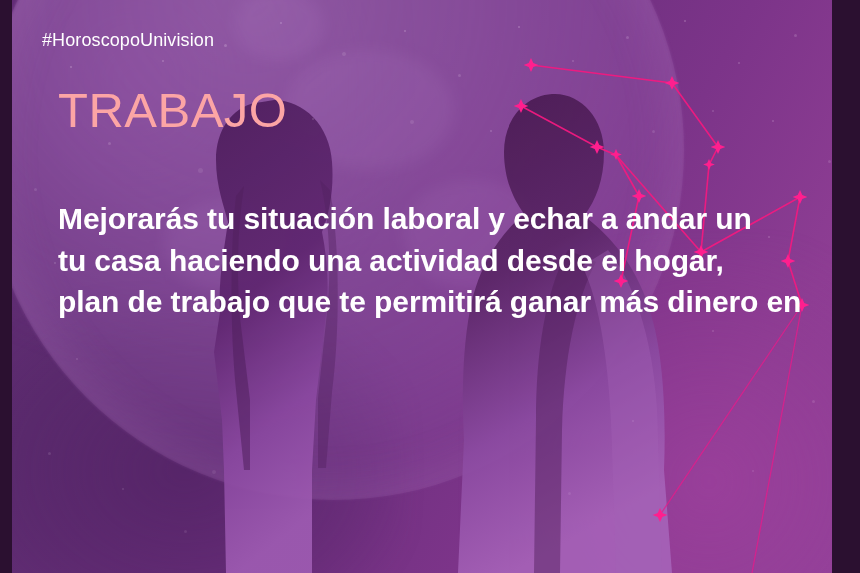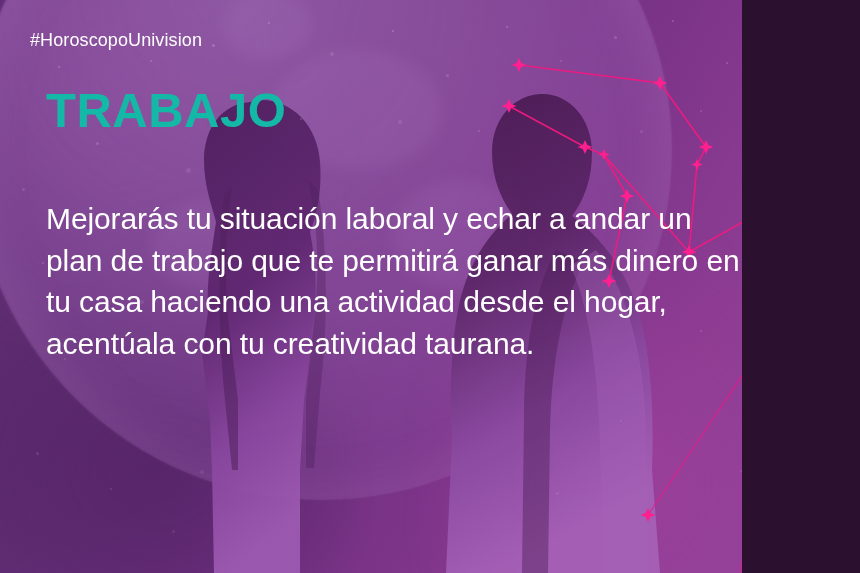--- a/index.html
+++ b/index.html
@@ -7,25 +7,26 @@
     margin: 0;
     padding: 0;
     background: #2b1030;
   }
   body {
     font-family: "Liberation Sans", sans-serif;
   }
 
   #card {
     position: relative;
-    width: 742px;
+    width: 820px;
     height: 573px;
     overflow: hidden;
     background: #5e2b72;
     isolation: isolate;
+    margin-left: 12px;
   }
 
   
   .bg-base {
     position: absolute;
     inset: 0;
     background:
       linear-gradient(118deg,
         #5b2a6e 0%,
         #5f2d72 22%,
@@ -158,38 +159,38 @@
     font-weight: 400;
     letter-spacing: 0.1px;
     color: #ffffff;
     white-space: nowrap;
   }
   .headline {
     position: absolute;
     left: 46px;
     top: 86px;
     font-size: 49px;
-    font-weight: bold;
+    font-weight: normal;
     letter-spacing: 0.5px;
-    color: #14b8a6;
+    color: #fca5a5;
     line-height: 1;
     white-space: nowrap;
   }
   .body-copy {
     position: absolute;
     left: 46px;
     top: 198px;
     width: 790px;
     font-size: 30px;
     font-weight: 400;
     color: #ffffff;
     line-height: 41.5px;
     letter-spacing: -0.1px;
   }
-  .body-copy .bline { display: block; white-space: nowrap; }
+  .body-copy .bline { display: block; white-space: nowrap; font-weight: bold; }
 </style>
 </head>
 <body>
 
 <div id="card">
 
   <div class="bg-base"></div>
   <div class="bg-glow-tl"></div>
   <div class="bg-glow-br"></div>
   <div class="bg-dark-left"></div>
@@ -342,19 +343,18 @@
   </svg>
 
   <div class="content">
 
     <div class="hashtag">#HoroscopoUnivision</div>
 
     <div class="headline">TRABAJO</div>
 
     <div class="body-copy">
       <span class="bline">Mejorarás tu situación laboral y echar a andar un</span>
+      <span class="bline">tu casa haciendo una actividad desde el hogar,</span>
       <span class="bline">plan de trabajo que te permitirá ganar más dinero en</span>
-      <span class="bline">tu casa haciendo una actividad desde el hogar,</span>
-      <span class="bline">acentúala con tu creatividad taurana.</span>
     </div>
 
   </div>
 </div>
 
 </body></html>

